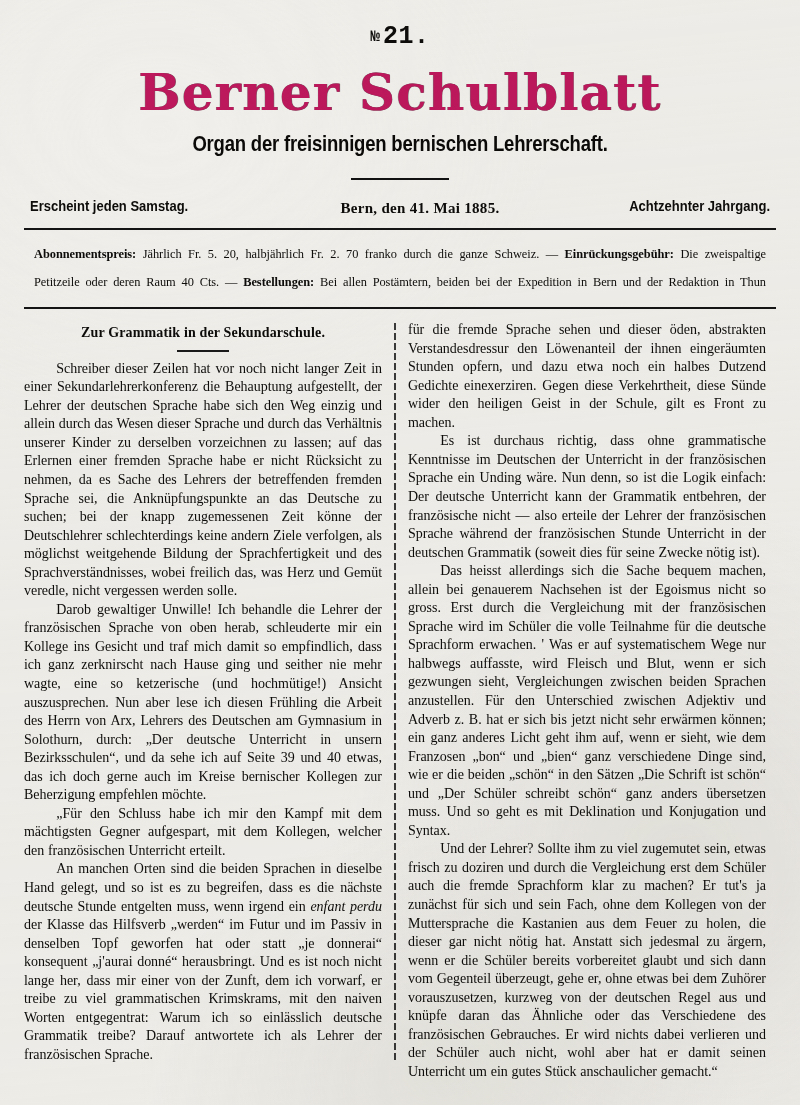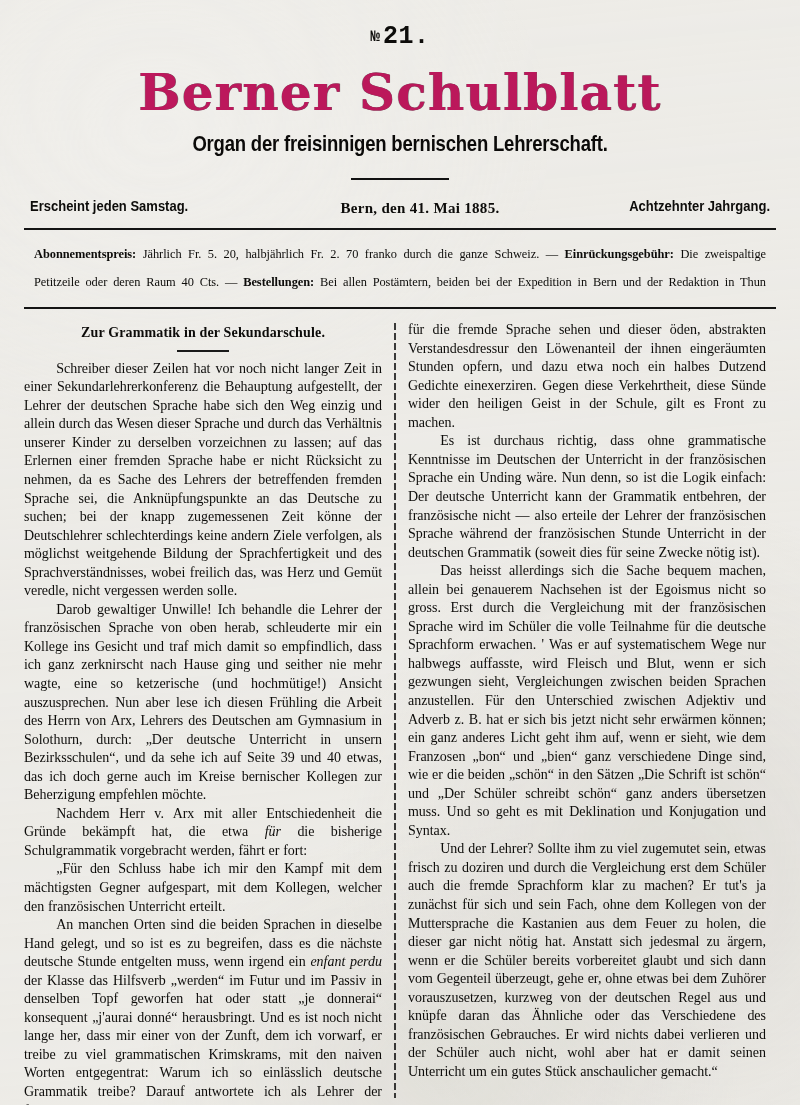--- a/index.html
+++ b/index.html
@@ -223,21 +223,20 @@
   </div>
 
   <div class="columns">
 
     <div class="col">
       <div class="article-title">Zur Grammatik in der Sekundarschule.</div>
       <div class="title-rule"></div>
 
       <p>Schreiber dieser Zeilen hat vor noch nicht langer Zeit in einer Sekundarlehrerkonferenz die Behauptung aufgestellt, der Lehrer der deutschen Sprache habe sich den Weg einzig und allein durch das Wesen dieser Sprache und durch das Verhältnis unserer Kinder zu derselben vorzeichnen zu lassen; auf das Erlernen einer fremden Sprache habe er nicht Rücksicht zu nehmen, da es Sache des Lehrers der betreffenden fremden Sprache sei, die Anknüpfungspunkte an das Deutsche zu suchen; bei der knapp zugemessenen Zeit könne der Deutschlehrer schlechterdings keine andern Ziele verfolgen, als möglichst weitgehende Bildung der Sprachfertigkeit und des Sprachverständnisses, wobei freilich das, was Herz und Gemüt veredle, nicht vergessen werden solle.</p>
       <p>Darob gewaltiger Unwille! Ich behandle die Lehrer der französischen Sprache von oben herab, schleuderte mir ein Kollege ins Gesicht und traf mich damit so empfindlich, dass ich ganz zerknirscht nach Hause ging und seither nie mehr wagte, eine so ketzerische (und hochmütige!) Ansicht auszusprechen. Nun aber lese ich diesen Frühling die Arbeit des Herrn von Arx, Lehrers des Deutschen am Gymnasium in Solothurn, durch: „Der deutsche Unterricht in unsern Bezirksschulen“, und da sehe ich auf Seite 39 und 40 etwas, das ich doch gerne auch im Kreise bernischer Kollegen zur Beherzigung empfehlen möchte.</p>
-      <p><span>Nachdem Herr v. Arx mit aller Entschiedenheit die Gründe bekämpft hat, die etwa </span><i>für</i><span> die bisherige Schulgrammatik vorgebracht werden, fährt er fort:</span></p>
       <p>„Für den Schluss habe ich mir den Kampf mit dem mächtigsten Gegner aufgespart, mit dem Kollegen, welcher den französischen Unterricht erteilt.</p>
       <p><span>An manchen Orten sind die beiden Sprachen in dieselbe Hand gelegt, und so ist es zu begreifen, dass es die nächste deutsche Stunde entgelten muss, wenn irgend ein </span><i>enfant perdu</i><span> der Klasse das Hilfsverb „werden“ im Futur und im Passiv in denselben Topf geworfen hat oder statt „je donnerai“ konsequent „j'aurai donné“ herausbringt. Und es ist noch nicht lange her, dass mir einer von der Zunft, dem ich vorwarf, er treibe zu viel grammatischen Krimskrams, mit den naiven Worten entgegentrat: Warum ich so einlässlich deutsche Grammatik treibe? Darauf antwortete ich als Lehrer der französischen Sprache.</span></p>
     </div>
 
     <div class="gutter"></div>
 
     <div class="col">
       <p class="cont">für die fremde Sprache sehen und dieser öden, abstrakten Verstandesdressur den Löwenanteil der ihnen eingeräumten Stunden opfern, und dazu etwa noch ein halbes Dutzend Gedichte einexerziren. Gegen diese Verkehrtheit, diese Sünde wider den heiligen Geist in der Schule, gilt es Front zu machen.</p>
       <p>Es ist durchaus richtig, dass ohne grammatische Kenntnisse im Deutschen der Unterricht in der französischen Sprache ein Unding wäre. Nun denn, so ist die Logik einfach: Der deutsche Unterricht kann der Grammatik entbehren, der französische nicht — also erteile der Lehrer der französischen Sprache während der französischen Stunde Unterricht in der deutschen Grammatik (soweit dies für seine Zwecke nötig ist).</p>
       <p>Das heisst allerdings sich die Sache bequem machen, allein bei genauerem Nachsehen ist der Egoismus nicht so gross. Erst durch die Vergleichung mit der französischen Sprache wird im Schüler die volle Teilnahme für die deutsche Sprachform erwachen. ' Was er auf systematischem Wege nur halbwegs auffasste, wird Fleisch und Blut, wenn er sich gezwungen sieht, Vergleichungen zwischen beiden Sprachen anzustellen. Für den Unterschied zwischen Adjektiv und Adverb z. B. hat er sich bis jetzt nicht sehr erwärmen können; ein ganz anderes Licht geht ihm auf, wenn er sieht, wie dem Franzosen „bon“ und „bien“ ganz verschiedene Dinge sind, wie er die beiden „schön“ in den Sätzen „Die Schrift ist schön“ und „Der Schüler schreibt schön“ ganz anders übersetzen muss. Und so geht es mit Deklination und Konjugation und Syntax.</p>

